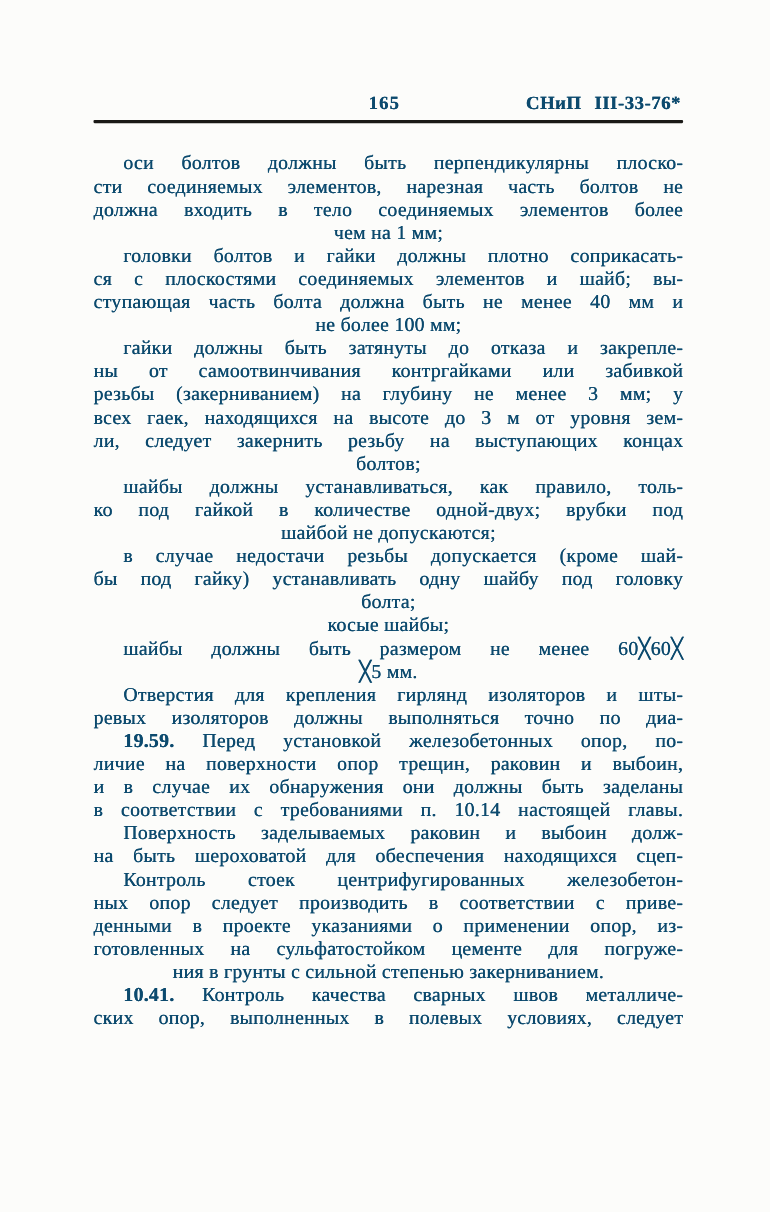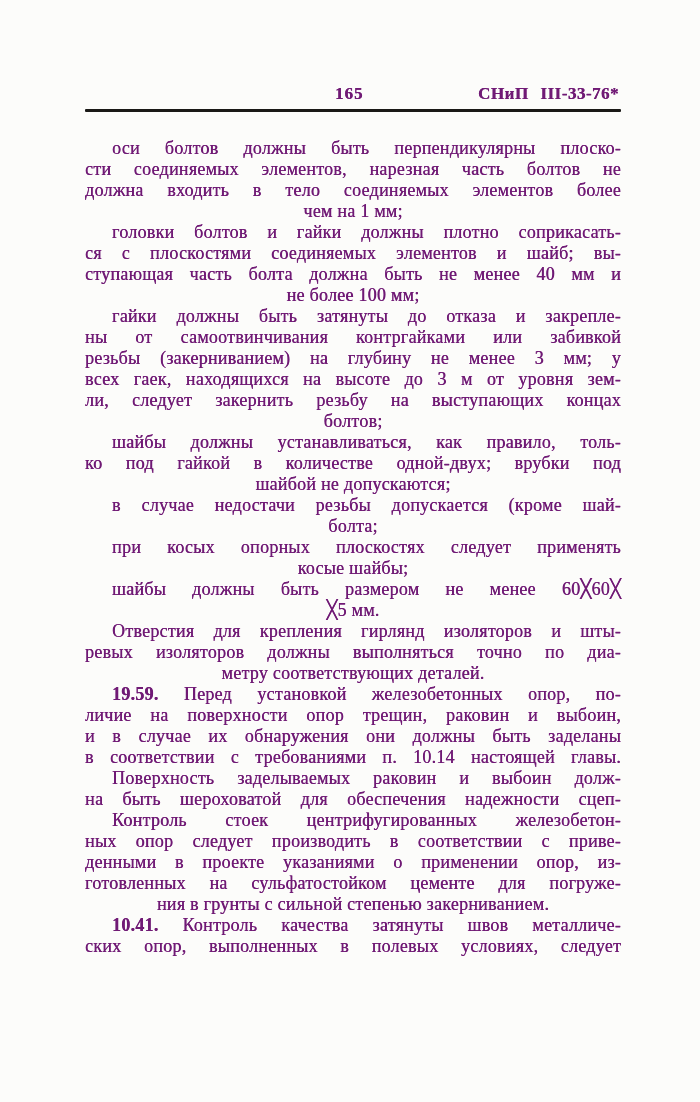--- a/index.html
+++ b/index.html
@@ -6,21 +6,21 @@
     margin: 0;
     padding: 0;
     background: #e8e8e6;
   }
   .page {
     position: relative;
     width: 700px;
     height: 1102px;
     margin: 0 auto;
     background: #fcfcfa;
-    color: #701a75;
+    color: #0c4a6e;
     font-family: "Liberation Serif", "DejaVu Serif", serif;
     overflow: hidden;
   }
   .content {
     position: absolute;
     left: 85px;
     top: 84px;
     width: 536px;
   }
   .header {
@@ -107,52 +107,51 @@
           <div class="line j">ли, следует закернить резьбу на выступающих концах</div>
           <div class="line">болтов;</div>
         </div>
         <div class="para">
           <div class="line j first">шайбы должны устанавливаться, как правило, толь-</div>
           <div class="line j">ко под гайкой в количестве одной-двух; врубки под</div>
           <div class="line">шайбой не допускаются;</div>
         </div>
         <div class="para">
           <div class="line j first">в случае недостачи резьбы допускается (кроме шай-</div>
+          <div class="line j">бы под гайку) устанавливать одну шайбу под головку</div>
           <div class="line">болта;</div>
         </div>
         <div class="para">
-          <div class="line j first">при косых опорных плоскостях следует применять</div>
           <div class="line">косые шайбы;</div>
         </div>
         <div class="para">
           <div class="line j first">шайбы должны быть размером не менее 60╳60╳</div>
           <div class="line">╳5 мм.</div>
         </div>
         <div class="para">
           <div class="line j first">Отверстия для крепления гирлянд изоляторов и шты-</div>
           <div class="line j">ревых изоляторов должны выполняться точно по диа-</div>
-          <div class="line">метру соответствующих деталей.</div>
         </div>
         <div class="para">
           <div class="line j first"><b class="clause-num">19.59.</b> <span>Перед установкой железобетонных опор, по-</span></div>
           <div class="line j">личие на поверхности опор трещин, раковин и выбоин,</div>
           <div class="line j">и в случае их обнаружения они должны быть заделаны</div>
           <div class="line j">в соответствии с требованиями п. 10.14 настоящей главы.</div>
         </div>
         <div class="para">
           <div class="line j first">Поверхность заделываемых раковин и выбоин долж-</div>
-          <div class="line j">на быть шероховатой для обеспечения надежности сцеп-</div>
+          <div class="line j">на быть шероховатой для обеспечения находящихся сцеп-</div>
         </div>
         <div class="para">
           <div class="line j first">Контроль стоек центрифугированных железобетон-</div>
           <div class="line j">ных опор следует производить в соответствии с приве-</div>
           <div class="line j">денными в проекте указаниями о применении опор, из-</div>
           <div class="line j">готовленных на сульфатостойком цементе для погруже-</div>
           <div class="line">ния в грунты с сильной степенью закерниванием.</div>
         </div>
         <div class="para">
-          <div class="line j first"><b class="clause-num">10.41.</b> <span>Контроль качества затянуты швов металличе-</span></div>
+          <div class="line j first"><b class="clause-num">10.41.</b> <span>Контроль качества сварных швов металличе-</span></div>
           <div class="line j">ских опор, выполненных в полевых условиях, следует</div>
         </div>
       </div>
 
   </div>
 </div>
 
 </body></html>

